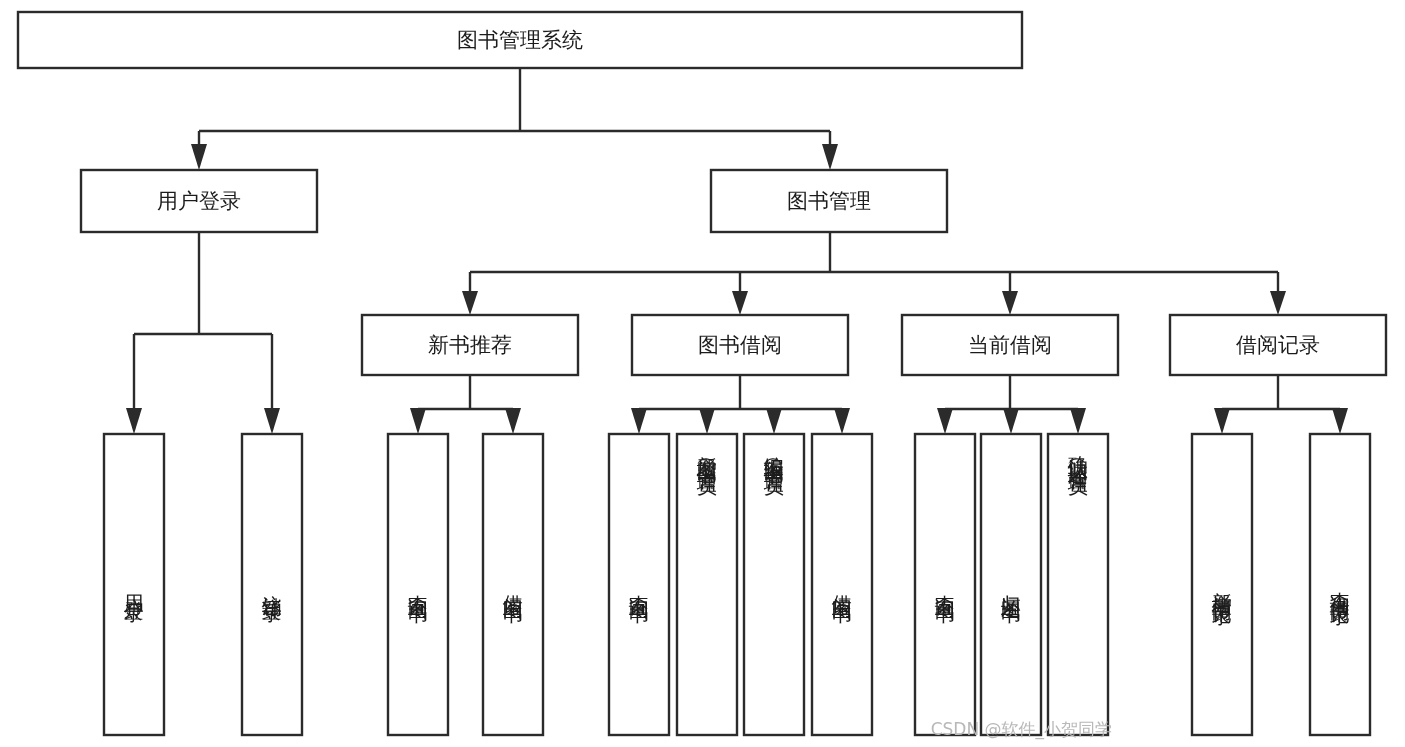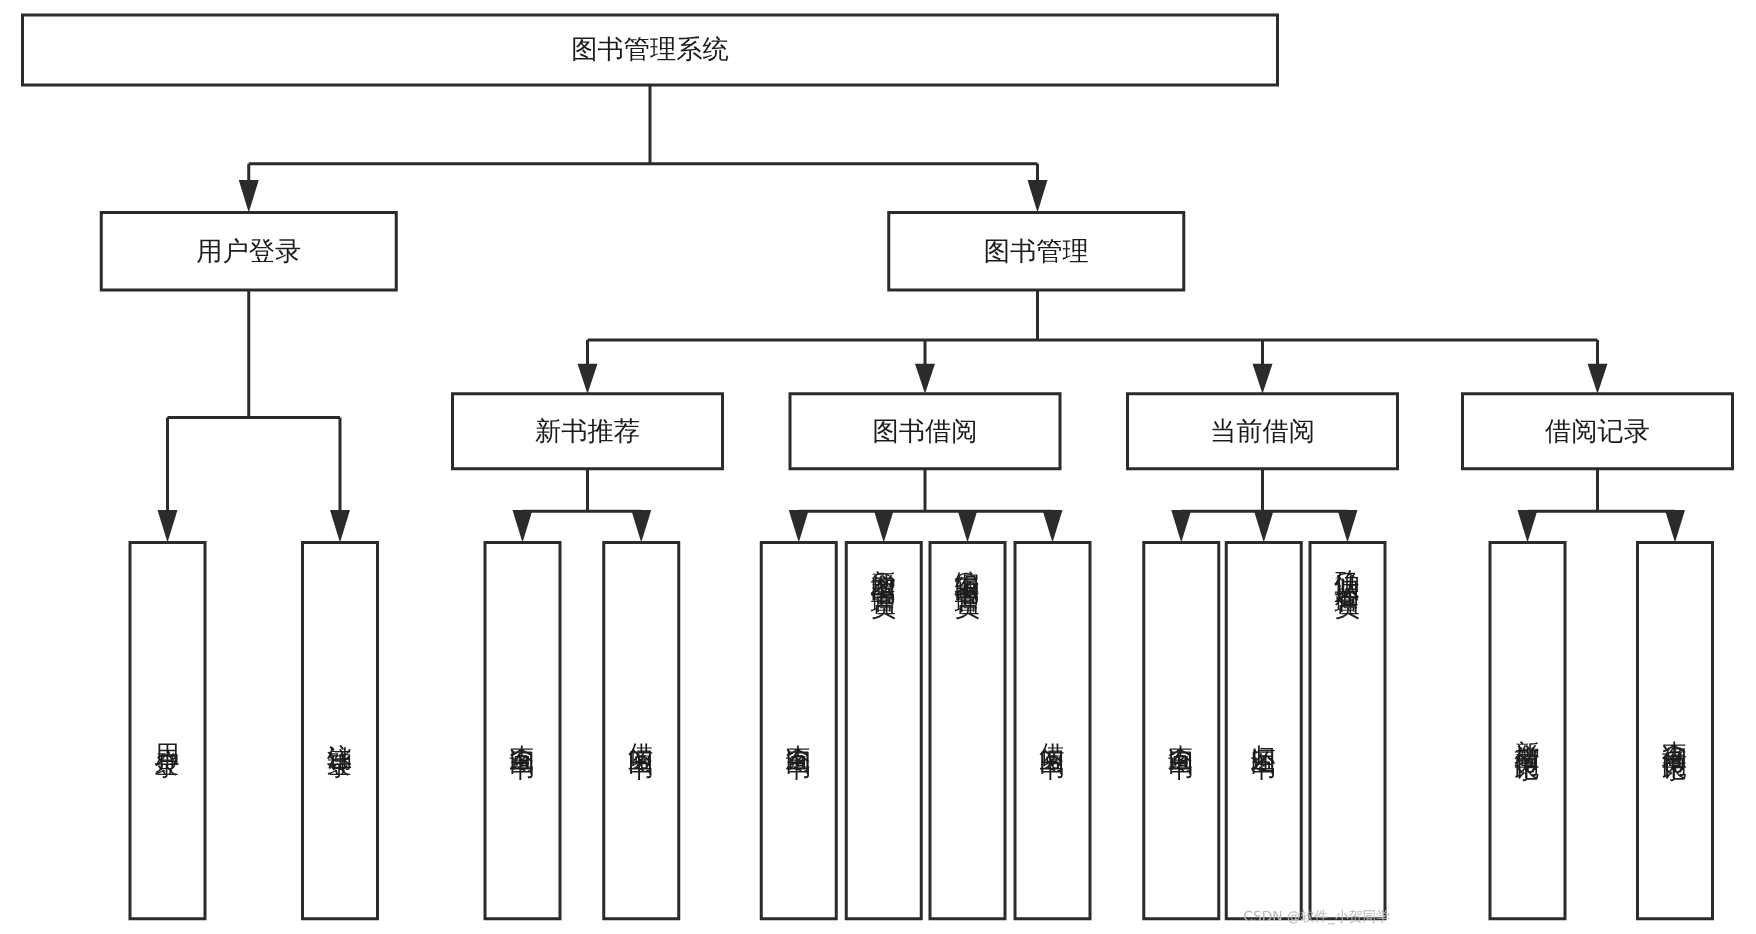--- a/index.html
+++ b/index.html
@@ -64,21 +64,21 @@
     line-height: 1.12;
     color: #1c1c1c;
     letter-spacing: 3px;
     white-space: nowrap;
   }
   #watermark {
     position: absolute;
     right: 8px;
     bottom: 6px;
     font-family: "DejaVu Sans", "Liberation Sans", sans-serif;
-    font-size: 11px;
+    font-size: 17px;
     color: #b8b8b8;
     white-space: nowrap;
     user-select: none;
   }
 </style>
 </head>
 <body>
 
 <div id="diagram-root">
 

